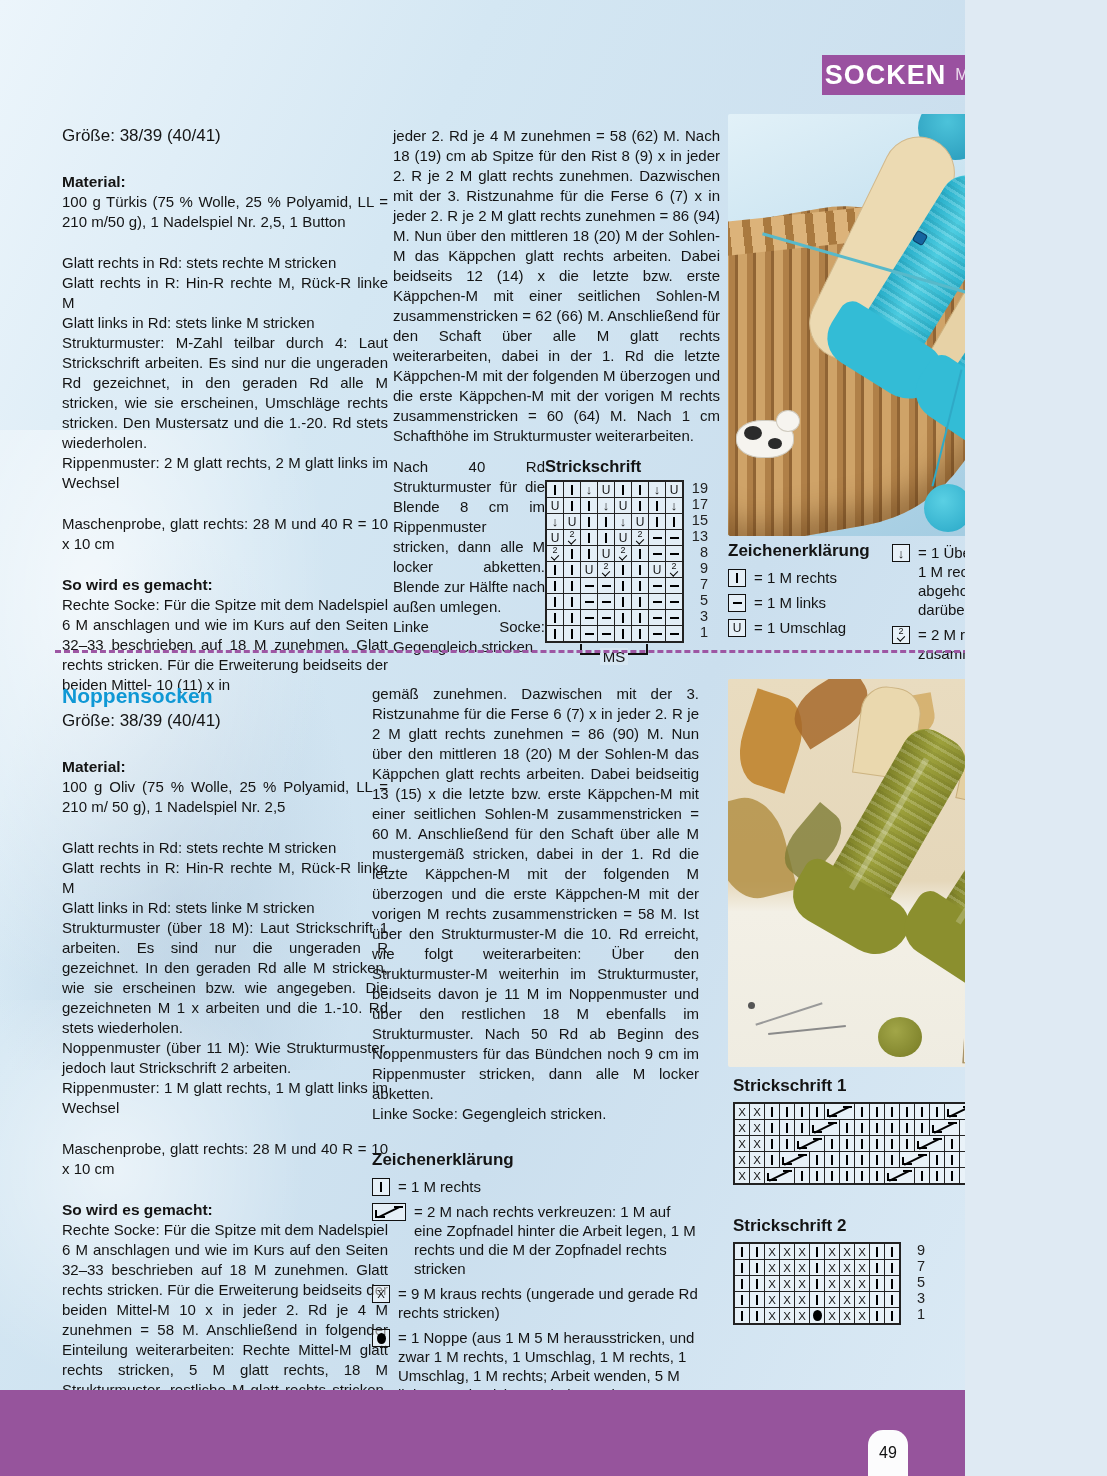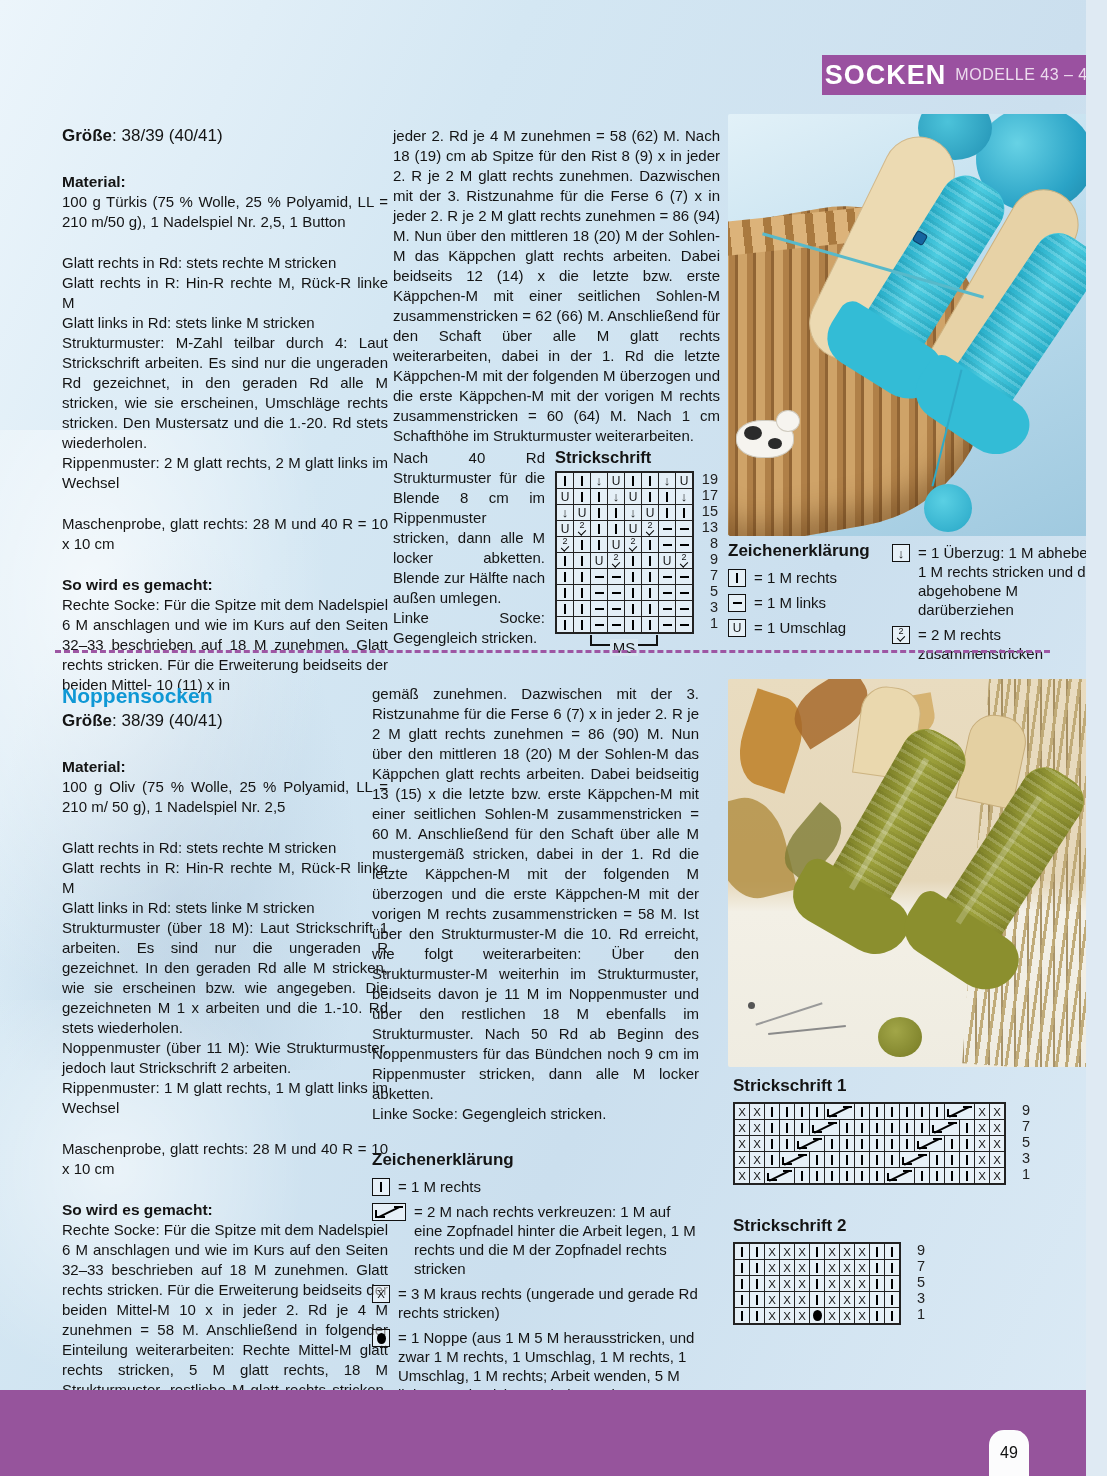--- a/index.html
+++ b/index.html
@@ -1,44 +1,44 @@
 <!DOCTYPE html>
 <html><head>
 <meta charset="utf-8">
 <style>
   *{margin:0;padding:0;box-sizing:border-box}
   html,body{width:1107px}
   body{font-family:"Liberation Sans",sans-serif;color:#141414;background:#dfeaf3}
-  #page{position:relative;width:1086px;height:1476px;overflow:hidden;
+  #page{position:relative;width:965px;height:1476px;overflow:hidden;
         background:linear-gradient(115deg,#ecf5fb 0%,#d4e7f3 30%,#cbdfee 62%,#dbeaf5 100%)}
   #page::before{content:"";position:absolute;left:-60px;top:430px;width:430px;height:640px;
         background:radial-gradient(ellipse at 35% 25%,rgba(255,255,255,.65),rgba(255,255,255,0) 60%),
                    radial-gradient(ellipse at 55% 75%,rgba(150,175,200,.30),rgba(255,255,255,0) 55%)}
   #page::after{content:"";position:absolute;left:-40px;top:1000px;width:380px;height:420px;
         background:radial-gradient(ellipse at 40% 40%,rgba(255,255,255,.55),rgba(255,255,255,0) 60%)}
 
   
   .hdr{position:absolute;left:822px;top:55px;width:278px;height:40px;background:#9a51a0;
        display:flex;align-items:center;justify-content:center;gap:9px;z-index:5}
   .hdr .t1{color:#fff;font-weight:bold;font-size:27px;letter-spacing:1px}
   .hdr .t2{color:#ecdcee;font-size:16px;letter-spacing:.5px}
 
   
   .col{position:absolute;z-index:3}
   .pat-title{font-size:21px;font-weight:bold;color:#0f98d5;margin-bottom:3px}
   .size-line{font-size:17px;margin-bottom:26px}
-  .size-line b{font-weight:bold}
+  .size-line b{font-weight:normal}
   .lbl{font-weight:bold;font-size:15.5px;line-height:20px}
   p.body,.def{font-size:15px;line-height:20px;text-align:justify}
   .def b{font-weight:normal}
   .blk{margin-top:21px}
   .blk0{margin-top:4px}
 
   
-  .flexrow{display:flex;gap:10px;margin-top:2px}
+  .flexrow{display:flex;margin-top:11px}
   .side{width:152px;flex:none}
   .chart-title{font-weight:bold;font-size:16.5px;margin-bottom:4px}
   .chartwrap{display:flex;align-items:flex-start}
   .cgrid{display:inline-block;border:1px solid #222;background:rgba(255,255,255,.45)}
   .crow{display:flex}
   .crow + .crow{margin-top:-1px}
   .cell{display:inline-flex;width:16px;height:17px;align-items:center;justify-content:center;
         border:1px solid #222;position:relative;flex:none}
   .cell + .cell{margin-left:-1px}
   .chart-top .cell{width:18px}
@@ -634,21 +634,21 @@
           <div class="leg-item">
             <span class="leg-sym cross">
               <i></i>
             </span>
             <span class="leg-text">= 2 M nach rechts verkreuzen: 1 M auf eine Zopfnadel hinter die Arbeit legen, 1 M rechts und die M der Zopfnadel rechts stricken</span>
           </div>
           <div class="leg-item">
             <span class="leg-sym">
               <span class="g-x">X</span>
             </span>
-            <span class="leg-text">= 3 M kraus rechts (ungerade und gerade Rd rechts stricken)</span>
+            <span class="leg-text">= 9 M kraus rechts (ungerade und gerade Rd rechts stricken)</span>
           </div>
           <div class="leg-item">
             <span class="leg-sym">
               <span class="g-n"></span>
             </span>
             <span class="leg-text">= 1 Noppe (aus 1 M 5 M herausstricken, und zwar 1 M rechts, 1 Umschlag, 1 M rechts, 1 Umschlag, 1 M rechts; Arbeit wenden, 5 M links zurückstricken, Arbeit wenden, 5 M rechts zusammenstricken)</span>
           </div>
         </div>
     </div>
   </div>

